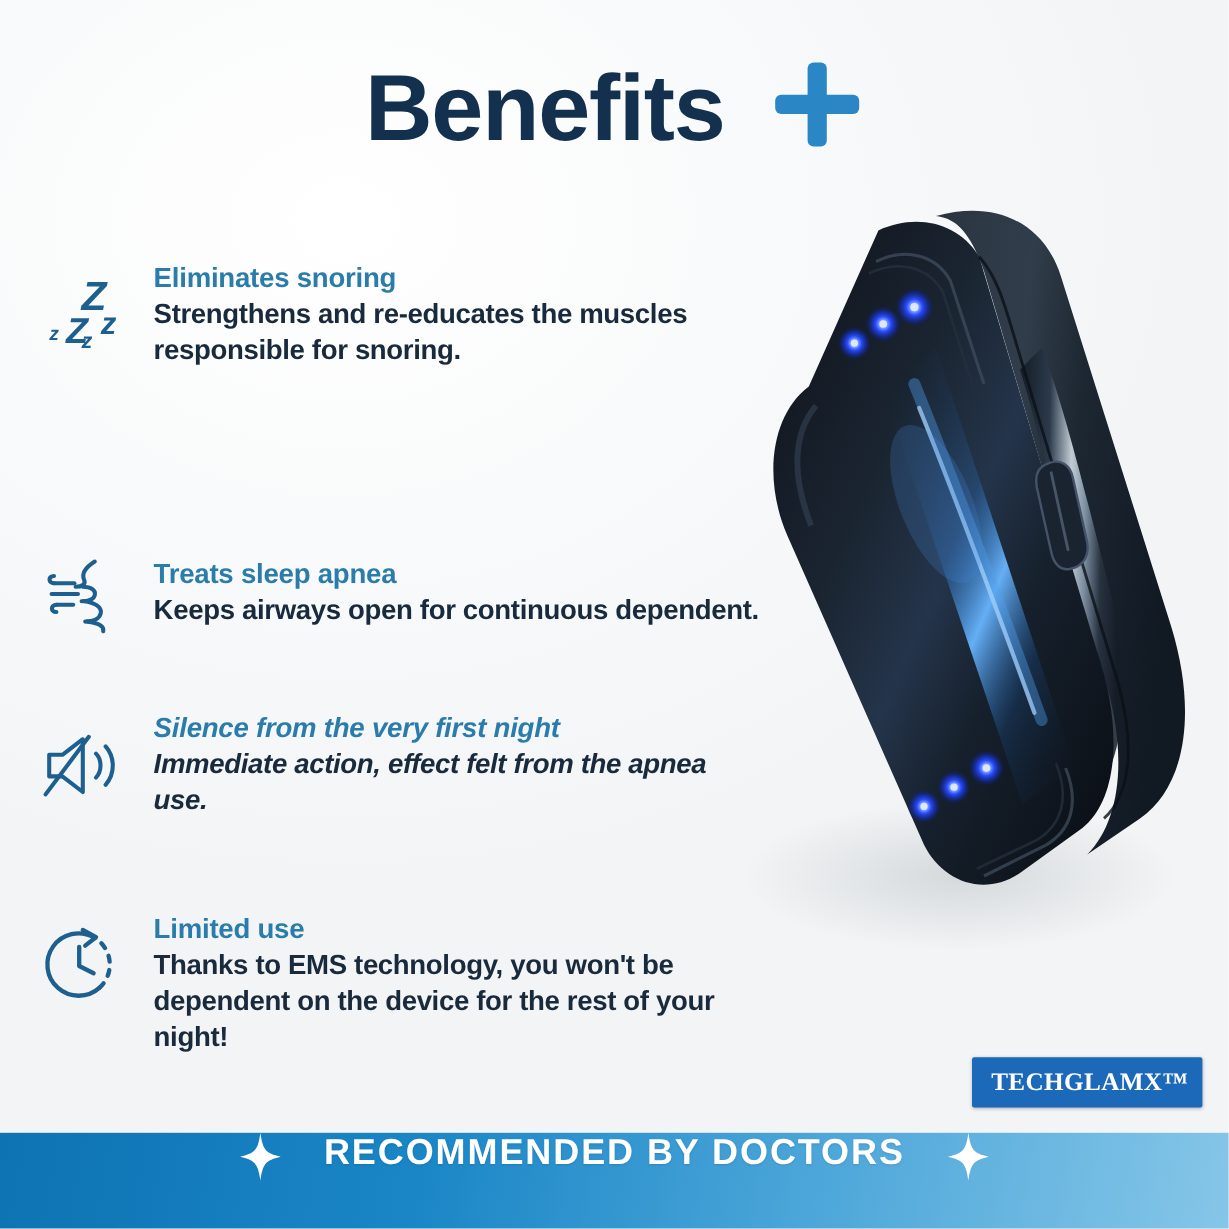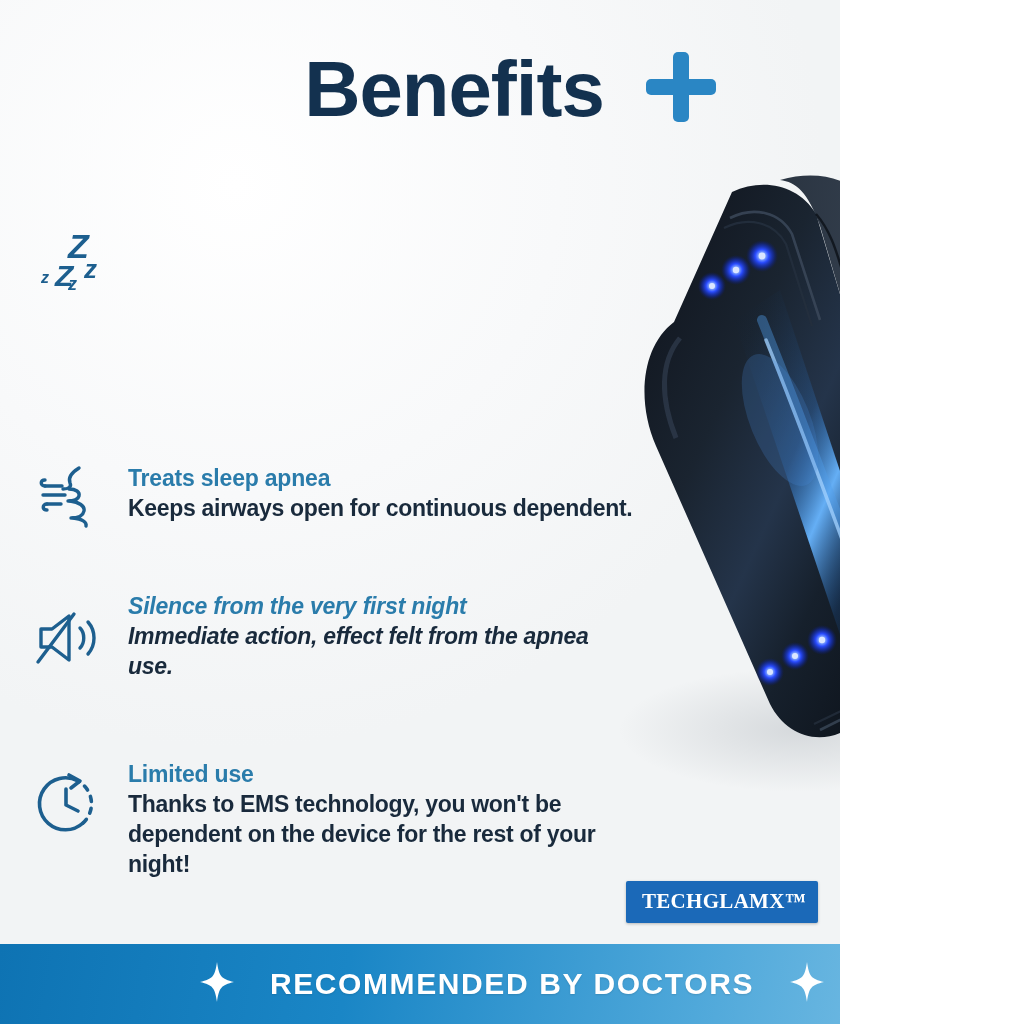--- a/index.html
+++ b/index.html
@@ -4,21 +4,21 @@
 <style>
   html,body{margin:0;padding:0;}
   body{
     width:1024px;height:1024px;
     font-family:"Liberation Sans", sans-serif;
     background:#ffffff;
     overflow:hidden;
   }
   .page{
     position:relative;
-    width:840px;height:1024px;
+    width:1024px;height:1024px;
     background:
       radial-gradient(ellipse 70% 55% at 28% 18%, #ffffff 0%, #f8f9fa 55%, #f2f4f5 100%);
     overflow:hidden;
   }
 
   
   .header{
     position:absolute;left:0;top:48px;width:1024px;
     display:flex;align-items:center;justify-content:center;
     gap:38px;
@@ -75,21 +75,21 @@
     font-size:21px;font-weight:bold;letter-spacing:.3px;
     border-radius:2px;
     box-shadow:0 1px 3px rgba(0,0,0,.25);
     white-space:nowrap;
   }
 
   
   .banner{
     position:absolute;left:0;bottom:0;width:1024px;height:80px;
     background:linear-gradient(100deg,#0e73b3 0%,#1a86c6 34%,#4fa8da 68%,#86c6e8 100%);
-    display:flex;align-items:center;justify-content:center;gap:36px;
+    display:flex;align-items:flex-start;justify-content:center;gap:36px;
   }
   .banner-text{
     color:#ffffff;font-size:30px;font-weight:bold;
     letter-spacing:1.6px;white-space:nowrap;
     text-shadow:0 1px 2px rgba(0,0,0,.12);
   }
   .spark{display:block;}
 </style>
 </head>
 <body>
@@ -115,20 +115,24 @@
         <svg width="74" height="70" viewBox="0 0 74 70">
           <g fill="#1d5f8f" font-family="Liberation Sans, sans-serif" font-weight="bold" font-style="italic">
             <text x="33" y="30" font-size="34">Z</text>
             <text x="49" y="50" font-size="26">z</text>
             <text x="20" y="58" font-size="30">Z</text>
             <text x="6" y="55" font-size="16">z</text>
             <text x="33" y="62" font-size="18">z</text>
           </g>
         </svg>
       </span>
+      <div class="btext">
+        <p class="bhead">Eliminates snoring</p>
+        <p class="bbody">Strengthens and re-educates the muscles responsible for snoring.</p>
+      </div>
     </div>
 
     <div class="benefit b1">
       <span class="bicon">
         <svg width="74" height="70" viewBox="0 0 74 70">
           <g fill="none" stroke="#1d5f8f" stroke-width="3.4" stroke-linecap="round" stroke-linejoin="round">
             <path d="M44 4 C36 9 33 14 35 19 C37 23 33 25 28 25"></path>
             <path d="M34 25 C41 25 45 28 44 32 C43 36 38 37 33 37"></path>
             <path d="M35 37 C44 38 50 42 49 47 C48 52 42 54 36 54"></path>
             <path d="M38 54 C47 55 52 58 51 62"></path>

